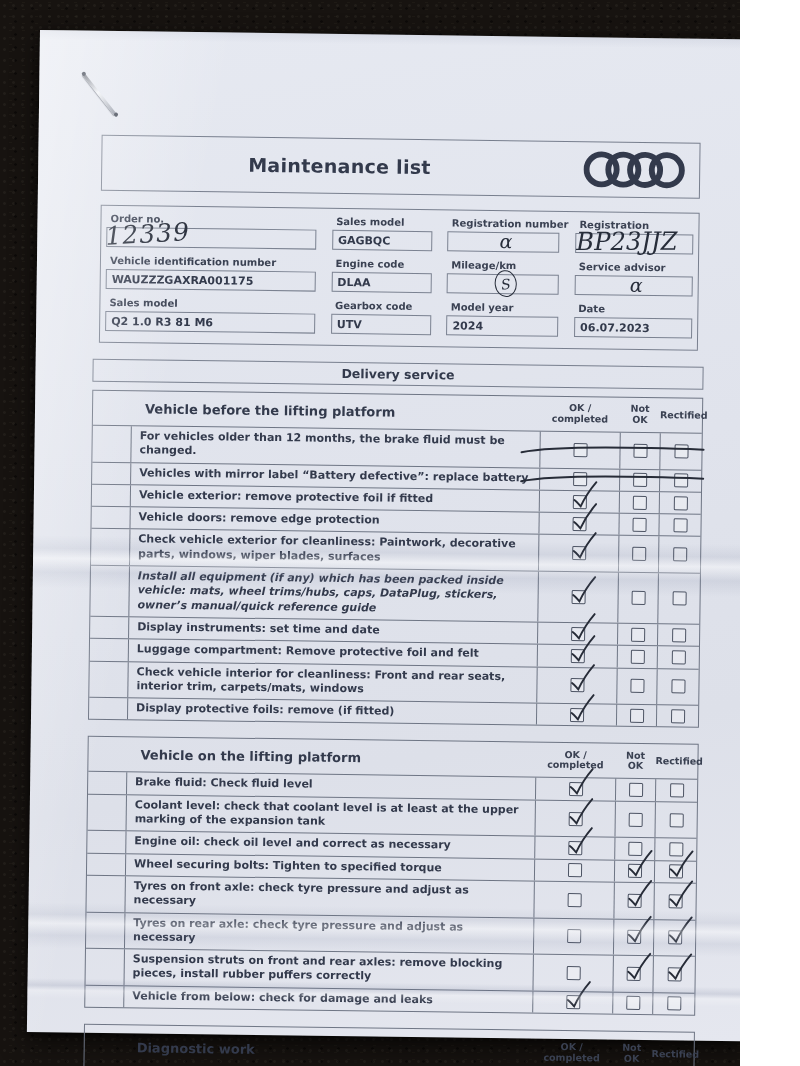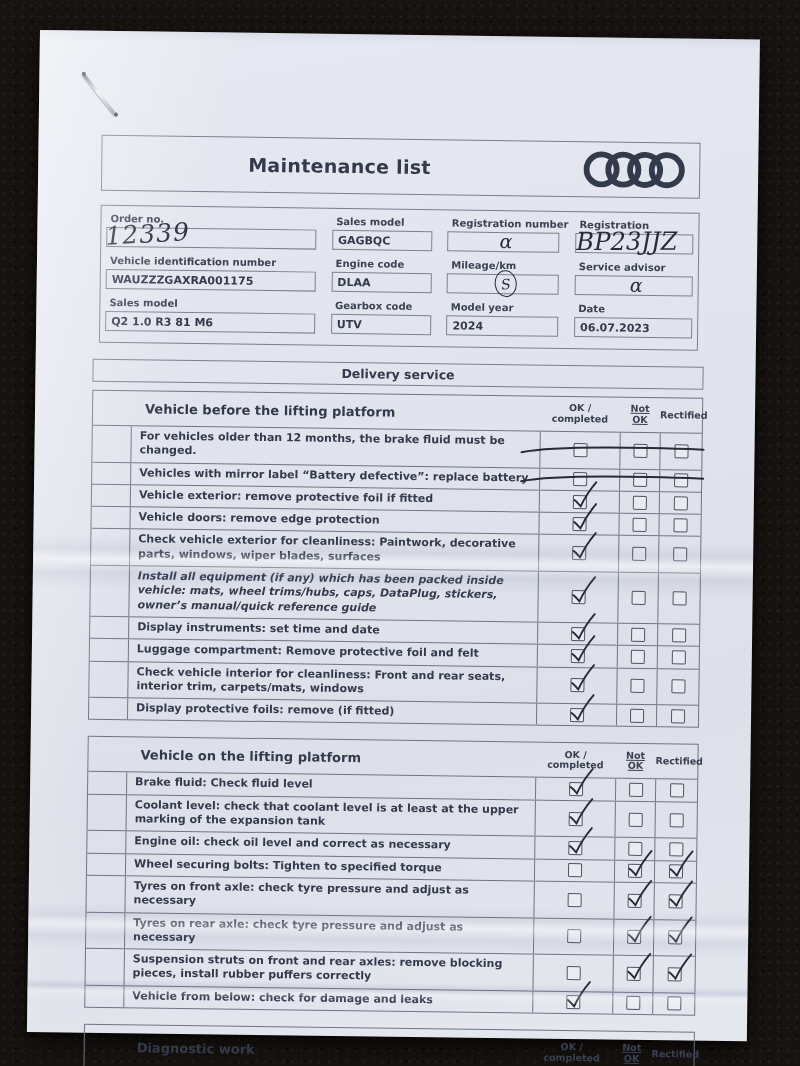--- a/index.html
+++ b/index.html
@@ -1,17 +1,17 @@
 <!DOCTYPE html>
 <html><head>
 <meta charset="utf-8">
 <style>
   html,body{margin:0;padding:0;}
   .stage{
-    position:relative;width:800px;height:1066px;overflow:hidden;
+    position:relative;width:740px;height:1066px;overflow:hidden;
     background-color:#171310;
     font-family:"DejaVu Sans", sans-serif;
   }
   .stage::before{
     content:"";position:absolute;inset:0;
     background-image:
       radial-gradient(rgba(210,200,180,0.055) 1px, transparent 1.5px),
       radial-gradient(rgba(130,115,90,0.07) 1px, transparent 1.4px),
       radial-gradient(rgba(0,0,0,0.45) 1.2px, transparent 1.8px);
     background-size:9px 11px,13px 7px,17px 13px;
@@ -99,21 +99,21 @@
 
   
   .table{border:1.5px solid #6e7584;margin-top:8px;width:609px;}
   .table + .table{margin-top:16px;}
   .thead{
     display:grid;grid-template-columns:447px 80px 40px 42px;
     align-items:center;height:34px;
   }
   .thead .stitle{padding-left:52px;font-size:13px;font-weight:bold;color:#333a4c;}
   .col-h{font-size:9.5px;font-weight:bold;text-align:center;line-height:1.15;color:#3a4152;}
-  .col-h span{display:block;text-decoration:underline;}
+  .col-h span{display:block;}
   .trow{
     display:grid;grid-template-columns:38px 409px 80px 40px 42px;
     border-top:1px solid #6e7584;position:relative;min-height:21px;
   }
   .c-m{}
   .c-desc{
     border-left:1px solid #6e7584;
     padding:3px 6px 4px 8px;font-size:11px;font-weight:bold;line-height:1.3;color:#333a4c;
   }
   .c-desc.it{font-style:italic;}

